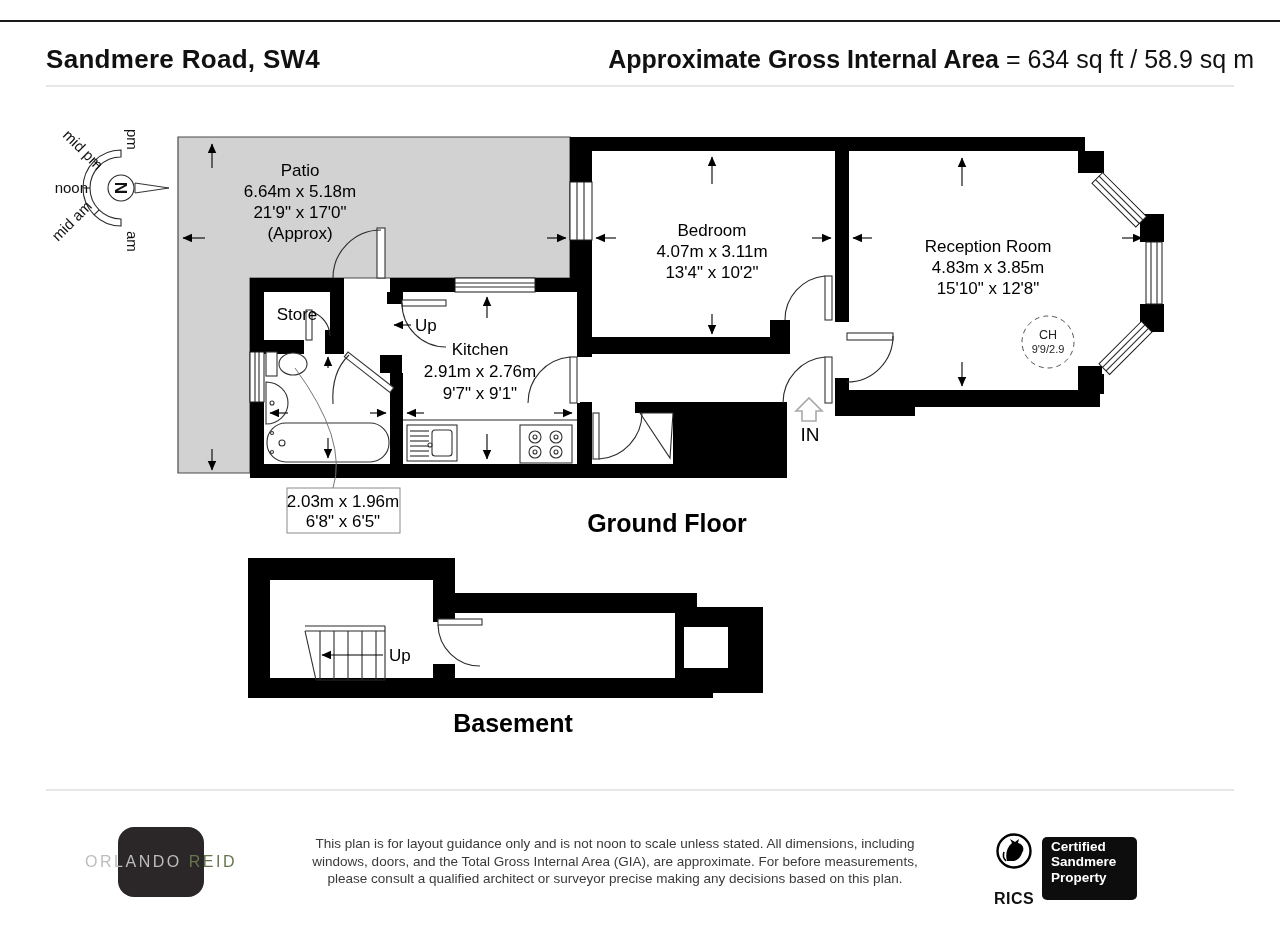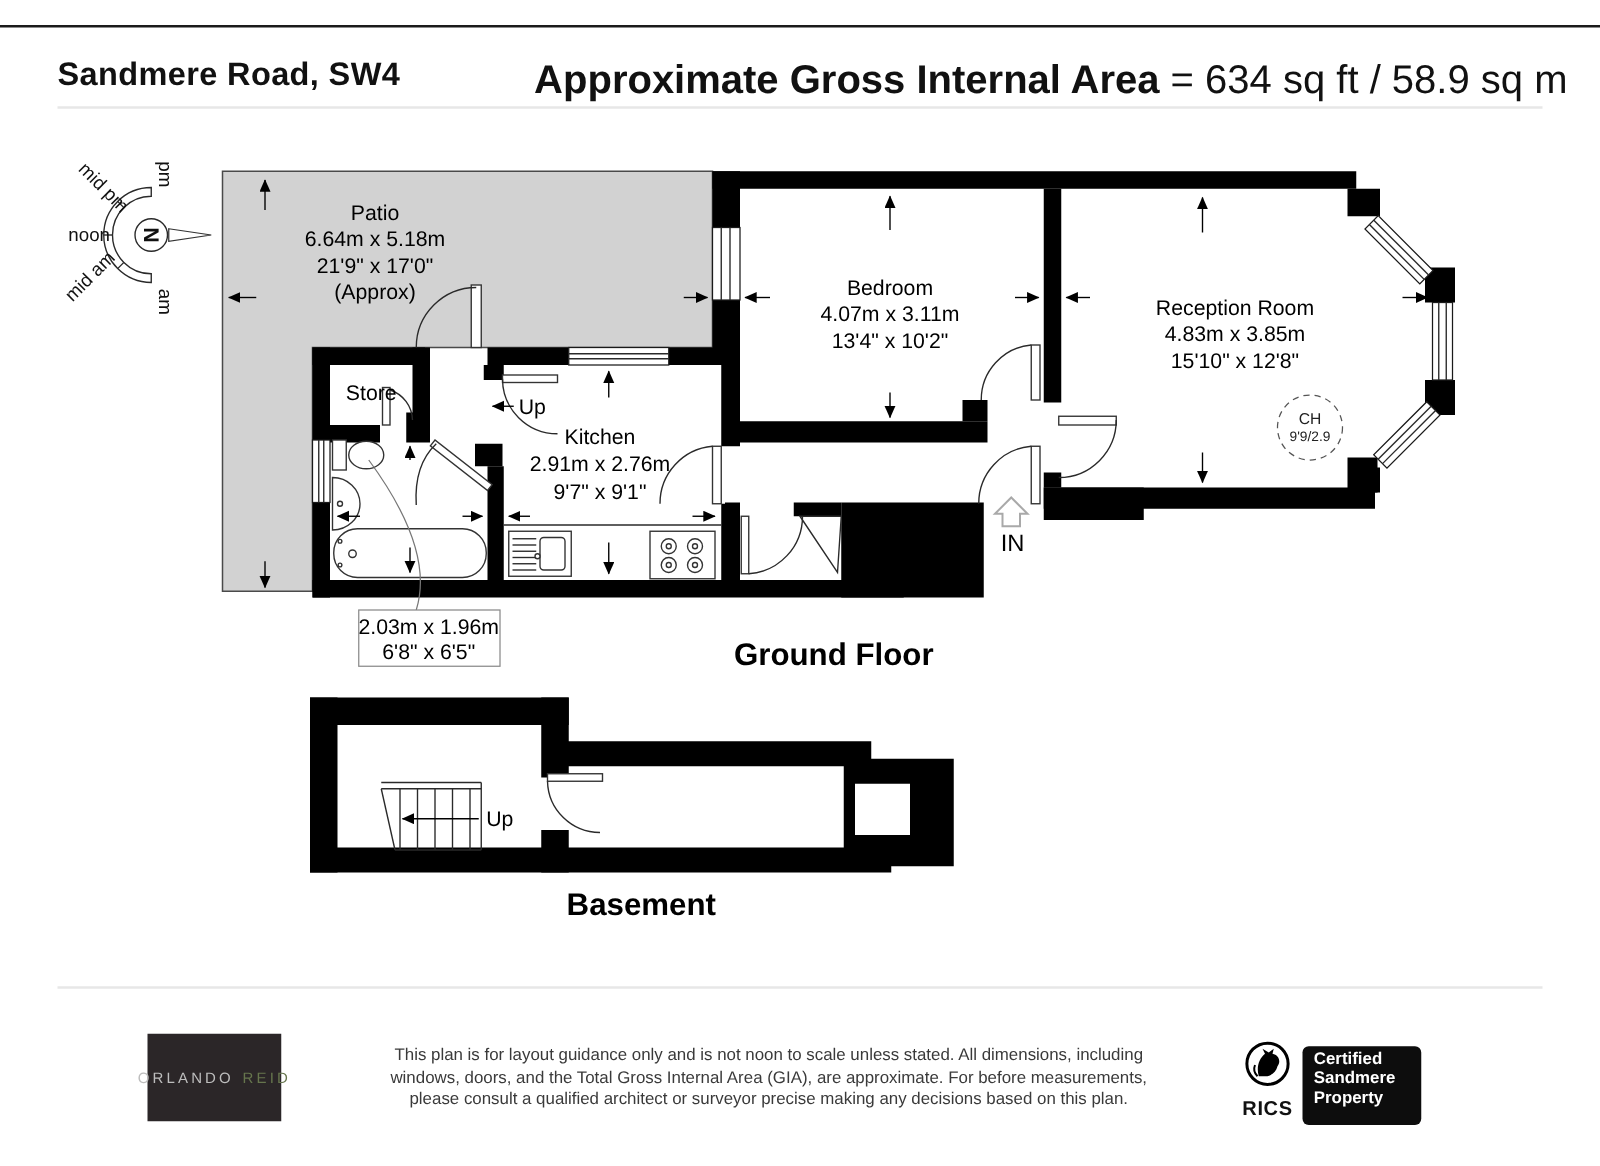--- a/index.html
+++ b/index.html
@@ -1,42 +1,42 @@
 <!DOCTYPE html>
 <html><head>
 <meta charset="utf-8">
 <style>
   html,body{margin:0;padding:0;background:#fff;}
   .page{position:relative;width:1280px;height:933px;background:#fff;overflow:hidden;
         font-family:"Liberation Sans",sans-serif;color:#111;padding-left:20px;}
   .topline{position:absolute;left:0;top:20px;width:1280px;height:2px;background:#1a1a1a;}
   .addr{position:absolute;left:46px;top:44px;font-size:26px;font-weight:bold;letter-spacing:.3px;}
-  .gia{position:absolute;right:46px;top:45px;font-size:32px;white-space:nowrap;text-align:right;}
+  .gia{position:absolute;right:46px;top:45px;font-size:25px;white-space:nowrap;text-align:right;}
   .gia b{font-weight:bold;}
   .rule{position:absolute;left:46px;width:1188px;height:2px;background:#e7e7e7;}
   .plansvg{position:absolute;left:0;top:0;}
   svg{font-family:"Liberation Sans",sans-serif;}
   .rm{font-size:17px;text-anchor:middle;fill:#000;}
   .ttl{font-size:25px;font-weight:bold;text-anchor:middle;fill:#000;}
   .lbl{font-size:17px;fill:#000;}
   .chs{font-size:11px;text-anchor:middle;fill:#222;}
   .inlbl{font-size:19px;text-anchor:middle;fill:#000;}
   .cmp{font-size:15px;fill:#111;}
   .wall{fill:#000;stroke:none;}
   .thin{stroke:#2a2a2a;stroke-width:1.1;fill:none;}
   .fixt{stroke:#333;stroke-width:1.1;fill:#fff;}
   .win{fill:#fff;stroke:#1a1a1a;stroke-width:1;}
   .dim{stroke:#000;stroke-width:1.1;fill:none;}
-  .logo{position:absolute;left:118px;top:827px;width:107px;height:70px;background:#2b2628;
-        display:flex;align-items:center;justify-content:center;font-size:12px;letter-spacing:2.5px;white-space:nowrap;}
+  .logo{position:absolute;left:118px;top:827px;width:86px;height:70px;background:#2b2628;
+        display:flex;align-items:center;justify-content:center;font-size:16px;letter-spacing:2.5px;white-space:nowrap;border-radius:16px;}
   .logo .w1{color:#bdbdbd;} .logo .w2{color:#66754d;margin-left:7px;}
   .disc{position:absolute;left:295px;top:835px;width:640px;text-align:center;
         font-size:13.5px;line-height:17.6px;color:#3a3a3a;}
   .ricswrap{position:absolute;left:988px;top:831px;width:52px;text-align:center;}
-  .ricslbl{font-weight:bold;font-size:16px;margin-top:1px;letter-spacing:.5px;}
+  .ricslbl{font-weight:bold;font-size:16px;margin-top:13px;letter-spacing:.5px;}
   .badge{position:absolute;left:1042px;top:837px;width:95px;height:63px;background:#0d0d0d;border-radius:5px;
          color:#fff;font-weight:bold;font-size:13.5px;line-height:15.4px;padding-top:2px;box-sizing:border-box;padding-left:9px;}
 </style>
 </head>
 <body>
 
 <div class="page">
 
   <div class="topline"></div>
 

